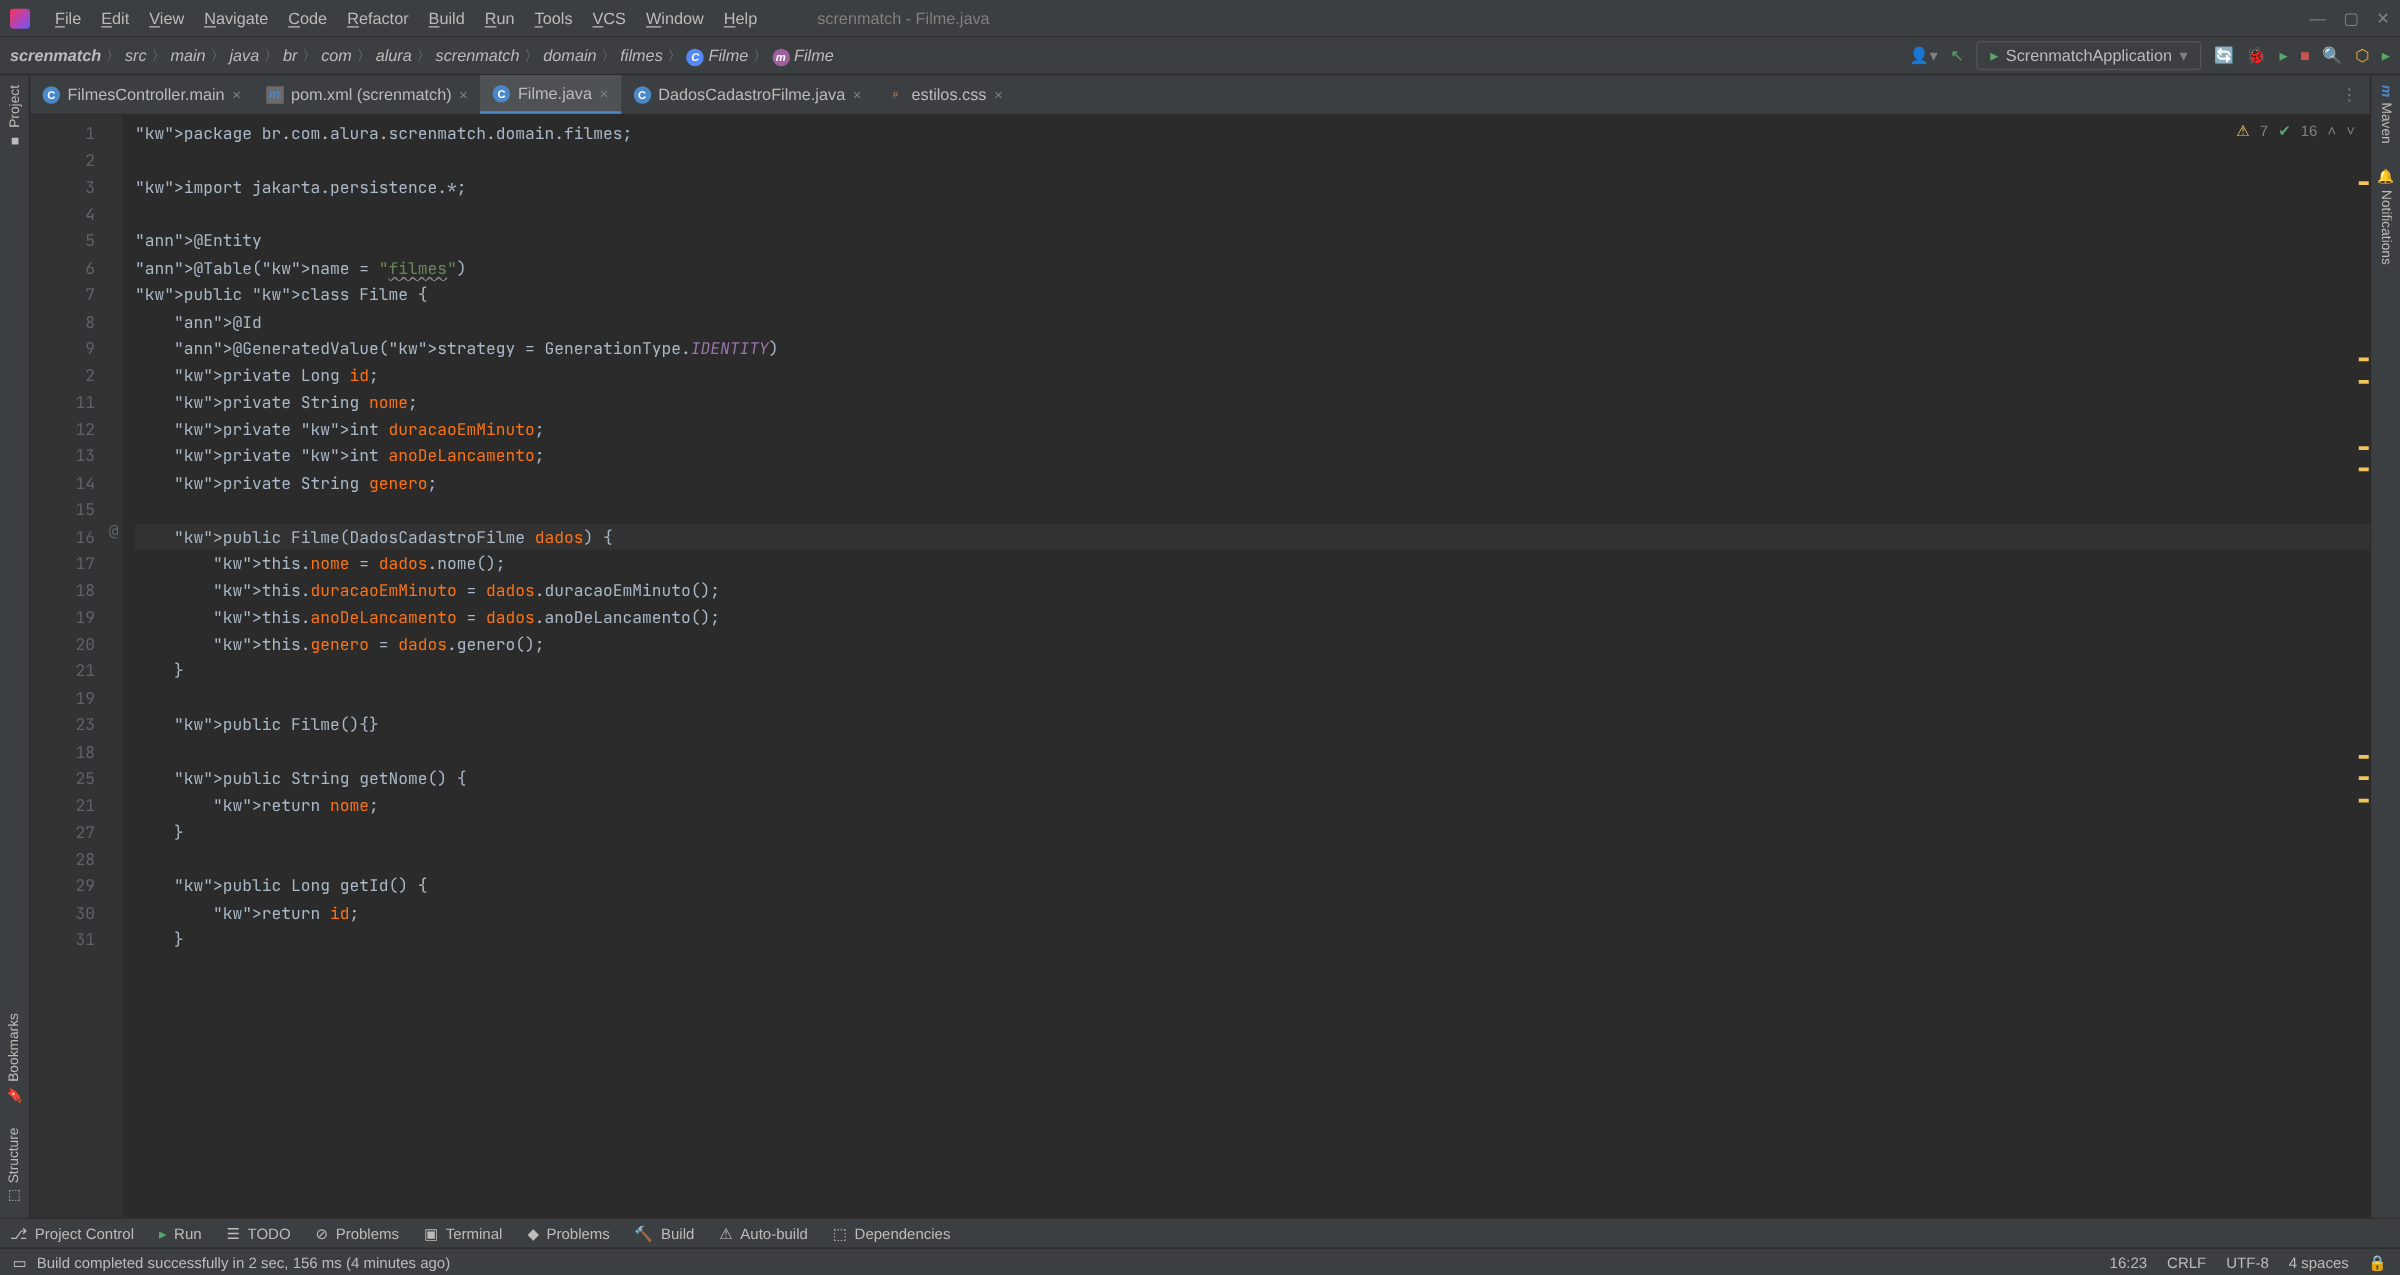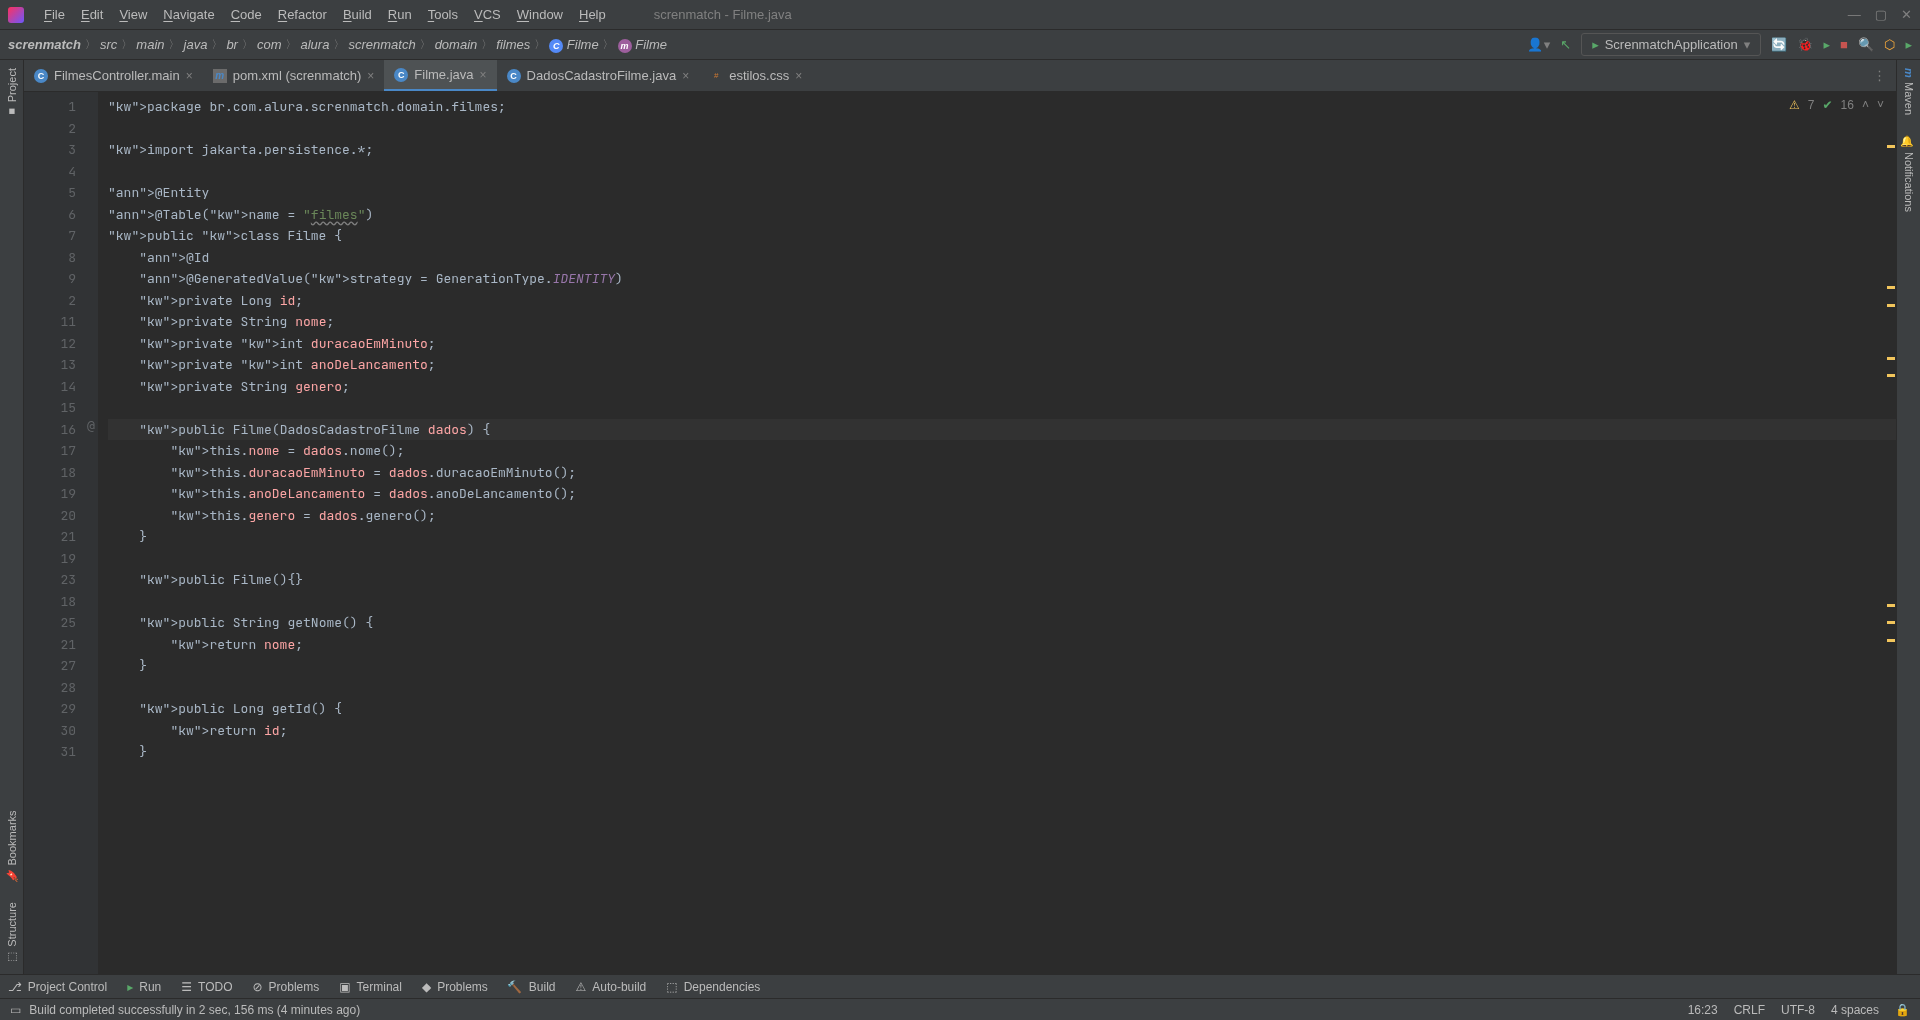--- a/index.html
+++ b/index.html
@@ -41,21 +41,21 @@
 .code { flex:1; padding:4px 0 4px 10px; font-family:"JetBrains Mono","Consolas",monospace; font-size:13px; line-height:21.5px; color:#a9b7c6; white-space:pre; overflow:hidden; }
 .code-line { height:21.5px; }
 .code-line.hl { background:#323232; }
 .inspection { position:absolute; top:6px; right:12px; display:flex; align-items:center; gap:8px; color:#808080; font-size:12px; }
 .warn-badge { color:#f2c55c; }
 .ok-badge { color:#59a869; }
 .right-stripe { position:absolute; right:0; top:0; bottom:0; width:12px; }
 .stripe { position:absolute; right:1px; width:8px; height:3px; }
 .str { color:#6a8759; }
 .type { color:#a9b7c6; }
-.field { color:#fca5a5; }
+.field { color:#f97316; }
 .italic { font-style:italic; color:#9876aa; }
 .warn-u { text-decoration:underline wavy #808080; text-underline-offset:2px; }
 
 .bottom-toolbar { height:24px; background:#3c3f41; border-top:1px solid #2b2b2b; display:flex; align-items:center; padding:0 8px; gap:20px; }
 .tool-item { display:flex; align-items:center; gap:6px; color:#bbbbbb; font-size:12px; cursor:pointer; }
 .statusbar { height:22px; background:#3c3f41; border-top:1px solid #2b2b2b; display:flex; align-items:center; padding:0 10px; color:#bbbbbb; font-size:12px; }
 .status-right { margin-left:auto; display:flex; gap:16px; }
 .ci-j { width:14px; height:14px; background:#548af7; border-radius:50%; display:inline-flex; align-items:center; justify-content:center; color:#fff; font-size:9px; font-weight:bold; }
 .ci-m { width:14px; height:14px; background:#9d5f9d; border-radius:50%; display:inline-flex; align-items:center; justify-content:center; color:#fff; font-size:9px; font-weight:bold; }
 </style>

